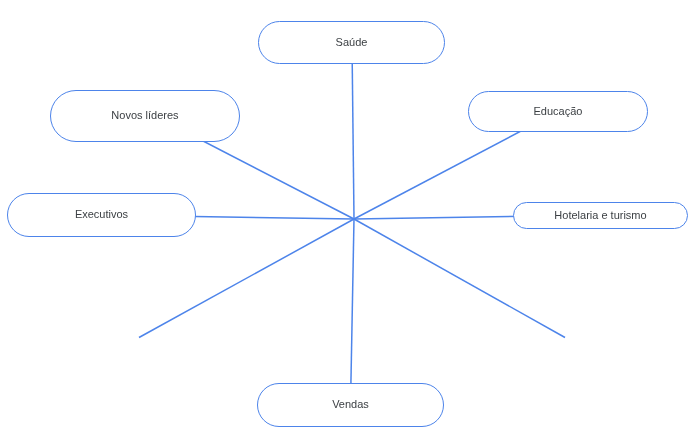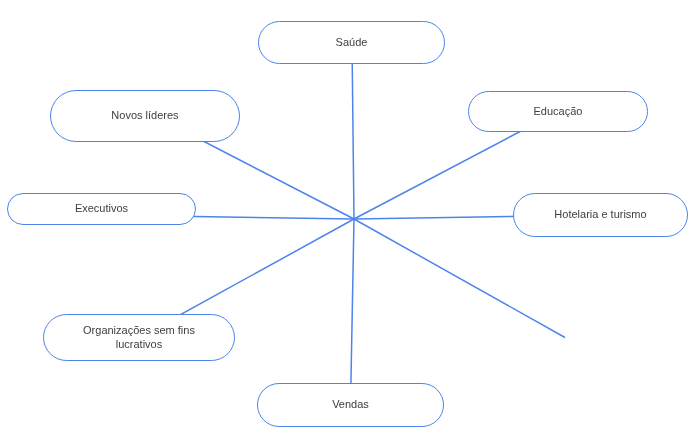--- a/index.html
+++ b/index.html
@@ -39,22 +39,22 @@
     color:var(--node-text);
     font-size:11px;
     line-height:1.2;
     white-space:nowrap;
   }
   .pill.wrap{white-space:normal;}
   .pill.wrap .pill-label{max-width:148px;display:inline-block;}
   .n-saude        {left:258px; top:21px;  width:187px; height:43px;}
   .n-novos-lideres{left:50px;  top:90px;  width:190px; height:52px;}
   .n-educacao     {left:468px; top:91px;  width:180px; height:41px;}
-  .n-executivos   {left:7px;   top:193px; width:189px; height:32px;}
-  .n-hotelaria    {left:513px; top:193px; width:175px; height:44px;justify-content:center;}
+  .n-executivos   {left:7px;   top:193px; width:189px; height:44px;}
+  .n-hotelaria    {left:513px; top:202px; width:175px; height:27px;justify-content:center;}
   .n-organizacoes {left:43px;  top:314px; width:192px; height:47px;}
   .n-varejo       {left:472px; top:317px; width:186px; height:41px;}
   .n-vendas       {left:257px; top:383px; width:187px; height:44px;align-items:center;}
   .center-circle{
     position:absolute;
     z-index:2;
     left:258px; top:125px;
     width:192px; height:188px;
     background:var(--center-fill);
     border-radius:50%;
@@ -98,23 +98,20 @@
 
   <div class="pill n-hotelaria">
     <span class="pill-label">Hotelaria e turismo</span>
   </div>
 
 
   <div class="pill n-vendas">
     <span class="pill-label">Vendas</span>
   </div>
 
-  <div class="pill wrap n-organizacoes">
-    <span class="pill-label">Organizações sem fins lucrativos</span>
-  </div>
 
   <div class="pill n-executivos">
     <span class="pill-label">Executivos</span>
   </div>
 
   <div class="pill n-novos-lideres">
     <span class="pill-label">Novos líderes</span>
   </div>
 
 

